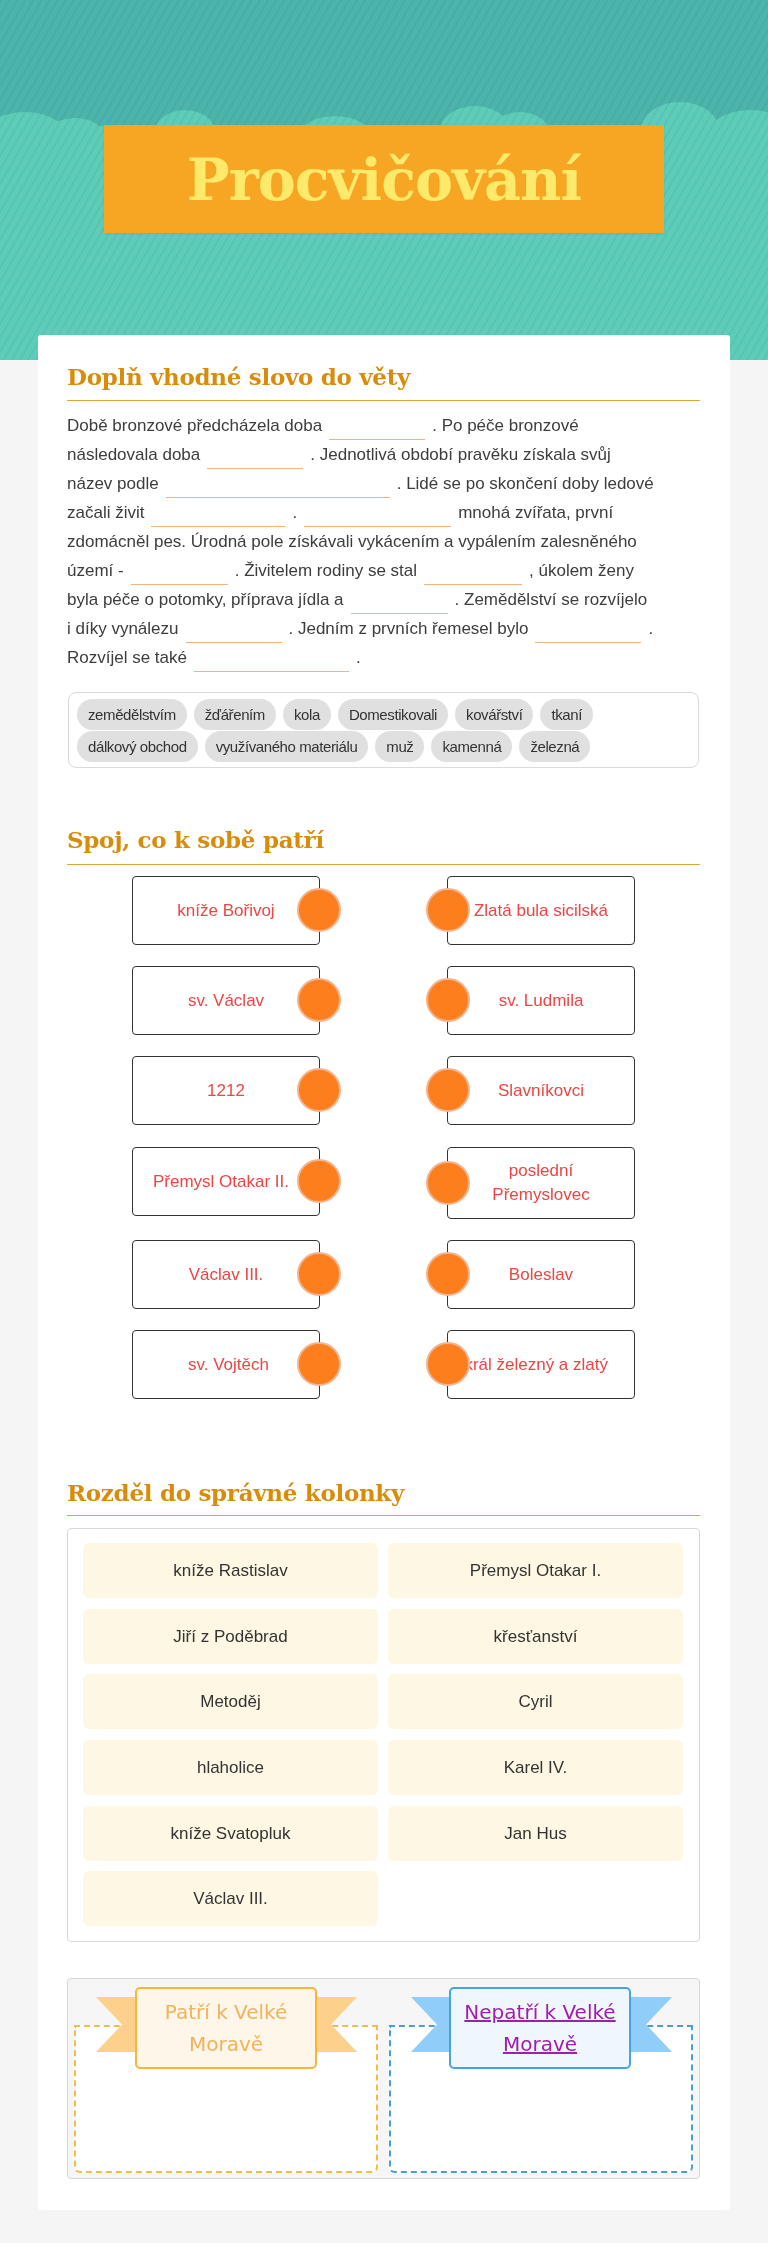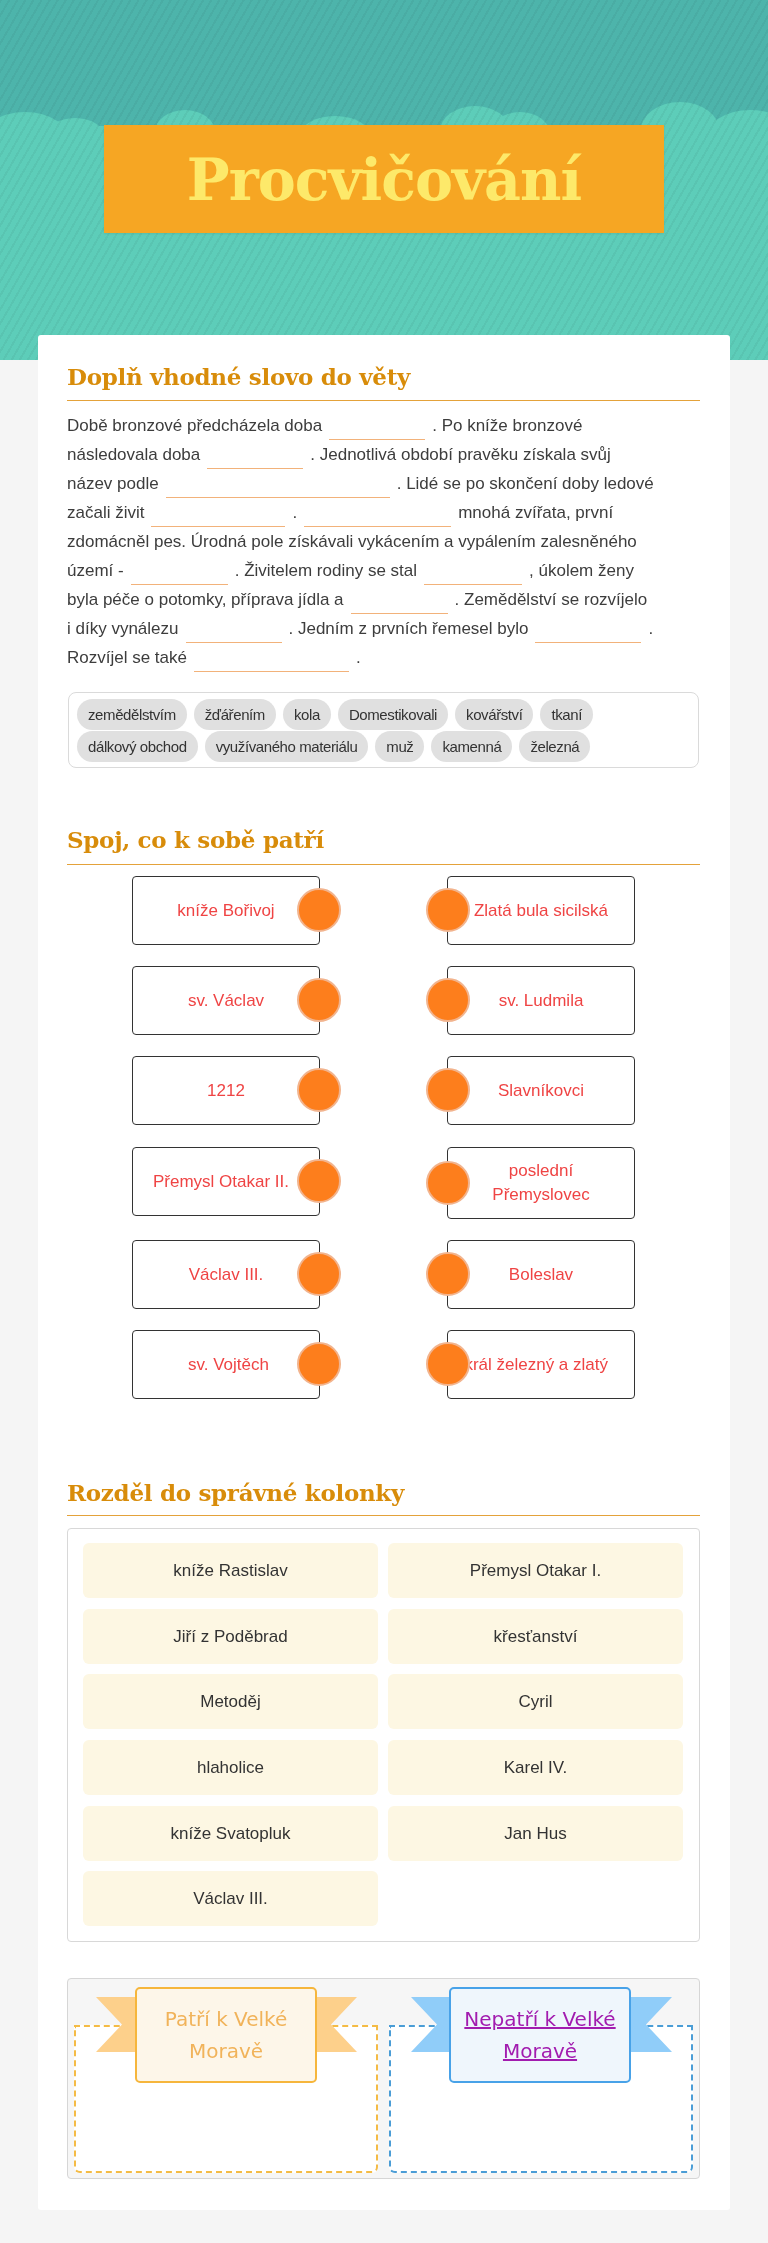--- a/index.html
+++ b/index.html
@@ -40,21 +40,21 @@
   
   .sort-box { left: 67px; top: 1528px; width: 633px; height: 414px; border: 1px solid #d8d8d8; border-radius: 4px; background: #fff; }
   .sort-item { position: absolute; width: 295px; height: 55px; background: #fdf7e3; border-radius: 6px;
     display: flex; align-items: center; justify-content: center; font-size: 17px; color: #333; cursor: grab; }
 
   .drop-box { left: 67px; top: 1978px; width: 633px; height: 201px; border: 1px solid #d6d6d6; border-radius: 4px; background: #f6f6f6; }
   .zone { position: absolute; top: 2025px; height: 148px; background: #fff; border-radius: 0 0 6px 6px; }
   .zone-or { left: 74px; width: 304px; border: 2px dashed #f4bb45; }
   .zone-bl { left: 389px; width: 304px; border: 2px dashed #4a9dd6; }
   .tails { position: absolute; top: 1997px; width: 261px; height: 55px; }
-  .zlabel { position: absolute; top: 1987px; width: 182px; height: 96px; border-radius: 5px;
+  .zlabel { position: absolute; top: 1987px; width: 182px; height: 82px; border-radius: 5px;
     display: flex; align-items: center; justify-content: center; text-align: center; font-family: "DejaVu Sans", sans-serif; font-size: 20px; line-height: 32px; padding: 0 10px; }
   .zl-or { left: 135px; background: #fdf6e9; border: 2px solid #f6b63c; color: #f1b35a; }
   .zl-bl { left: 449px; background: #eff6fc; border: 2px solid #48a2e8; color: #a21caf; text-decoration: underline; }
 </style>
 </head>
 <body>
 
 <div class="abs header">
   <div class="abs cloud-band"></div>
   <div class="cloud" style="left:-20px;top:112px;width:90px;height:60px;"></div>
@@ -70,21 +70,21 @@
     <span class="title-text">Procvičování</span>
   </div>
 </div>
 
 <div class="abs card"></div>
 
 <div class="abs sec-title" style="top:362px;">Doplň vhodné slovo do věty</div>
 <div class="abs rule" style="top:400px;"></div>
 
 <div class="abs line" style="top:411px;">
-  <span>Době bronzové předcházela doba</span><span class="blank" style="width:96px;"></span><span>. Po kníže bronzové</span>
+  <span>Době bronzové předcházela doba</span><span class="blank" style="width:96px;"></span><span>. Po péče bronzové</span>
 </div>
 <div class="abs line" style="top:440px;">
   <span>následovala doba</span><span class="blank" style="width:96px;"></span><span>. Jednotlivá období pravěku získala svůj</span>
 </div>
 <div class="abs line" style="top:469px;">
   <span>název podle</span><span class="blank" style="width:224px;"></span><span>. Lidé se po skončení doby ledové</span>
 </div>
 <div class="abs line" style="top:498px;">
   <span>začali živit</span><span class="blank" style="width:134px;"></span><span>.</span><span class="blank" style="width:147px;"></span><span>mnohá zvířata, první</span>
 </div>

